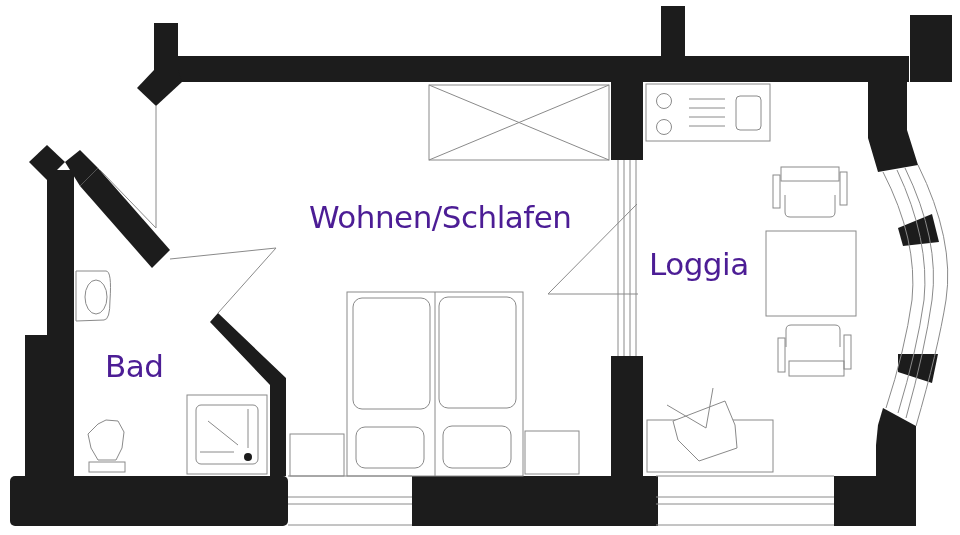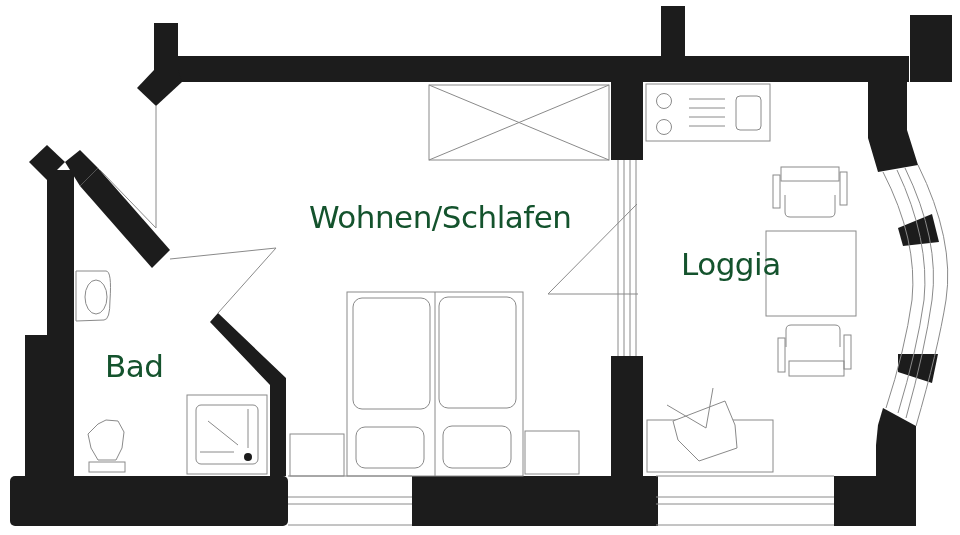--- a/index.html
+++ b/index.html
@@ -4,26 +4,26 @@
   <style>
     html, body { margin: 0; padding: 0; background: #ffffff; }
     body { width: 960px; height: 535px; overflow: hidden; position: relative; }
     #plan { position: absolute; left: 0; top: 0; width: 960px; height: 535px; }
     .wall { fill: #1c1c1c; }
     .thin { fill: none; stroke: #8a8a8a; stroke-width: 1; }
     .thin-w { fill: #ffffff; stroke: #8a8a8a; stroke-width: 1; }
     .room-label {
       position: absolute;
       font-family: "DejaVu Sans", sans-serif;
-      color: #14532d;
+      color: #4c1d95;
       white-space: nowrap;
       font-weight: normal;
     }
     #lbl-wohnen { left: 309px; top: 199px; font-size: 31px; letter-spacing: -0.5px; }
-    #lbl-loggia { left: 681px; top: 246px; font-size: 31px; letter-spacing: -0.5px; }
+    #lbl-loggia { left: 649px; top: 246px; font-size: 31px; letter-spacing: -0.5px; }
     #lbl-bad { left: 105px; top: 348px; font-size: 31px; letter-spacing: -0.5px; }
   </style>
 </head>
 <body>
 
 <svg id="plan" viewBox="0 0 960 535" xmlns="http://www.w3.org/2000/svg">
 
   <g>
 
     <rect class="wall" x="178" y="56" width="731" height="26"></rect>

